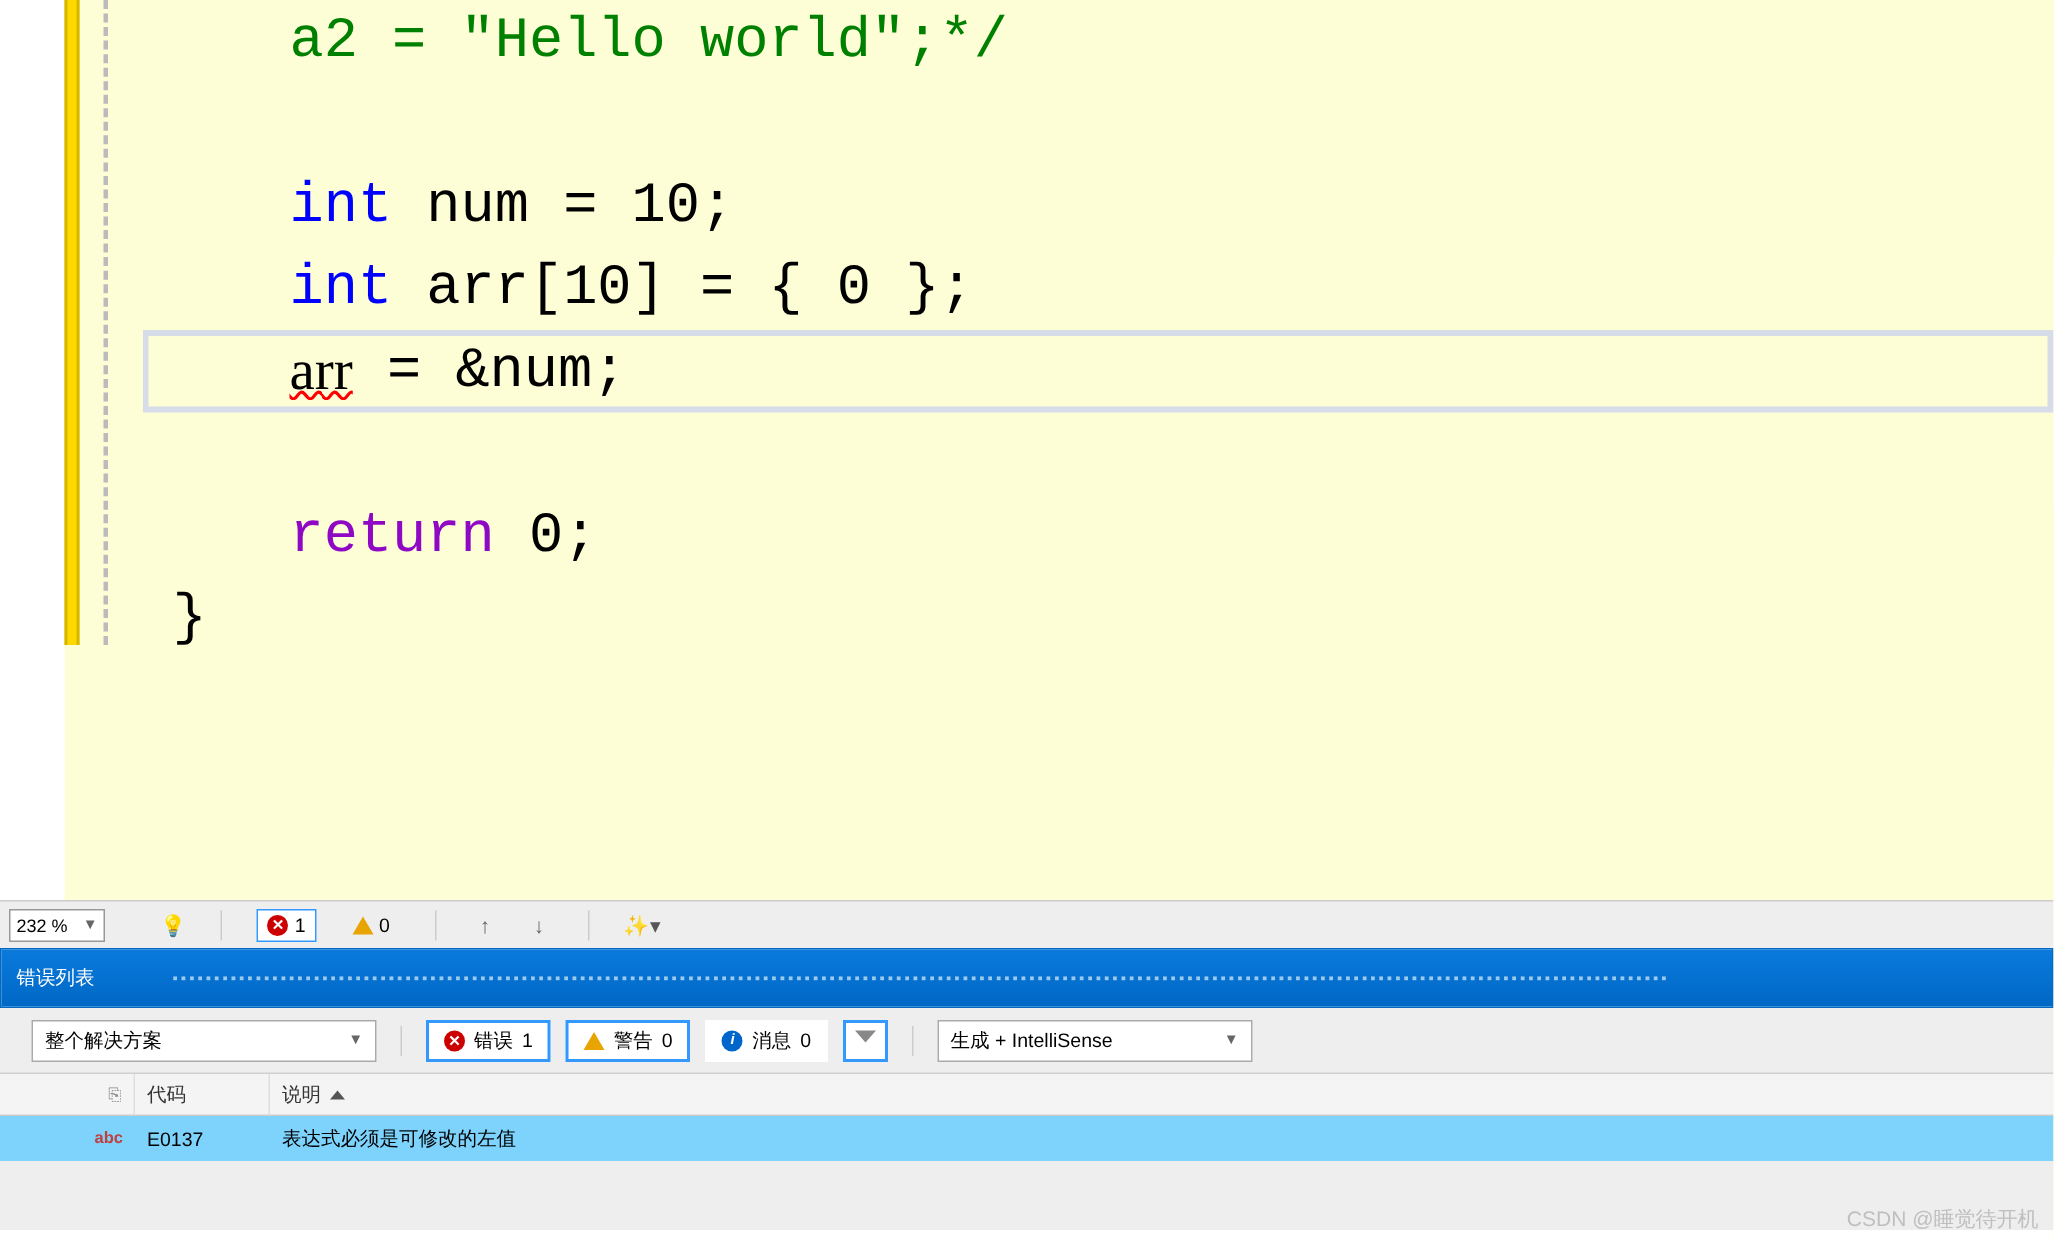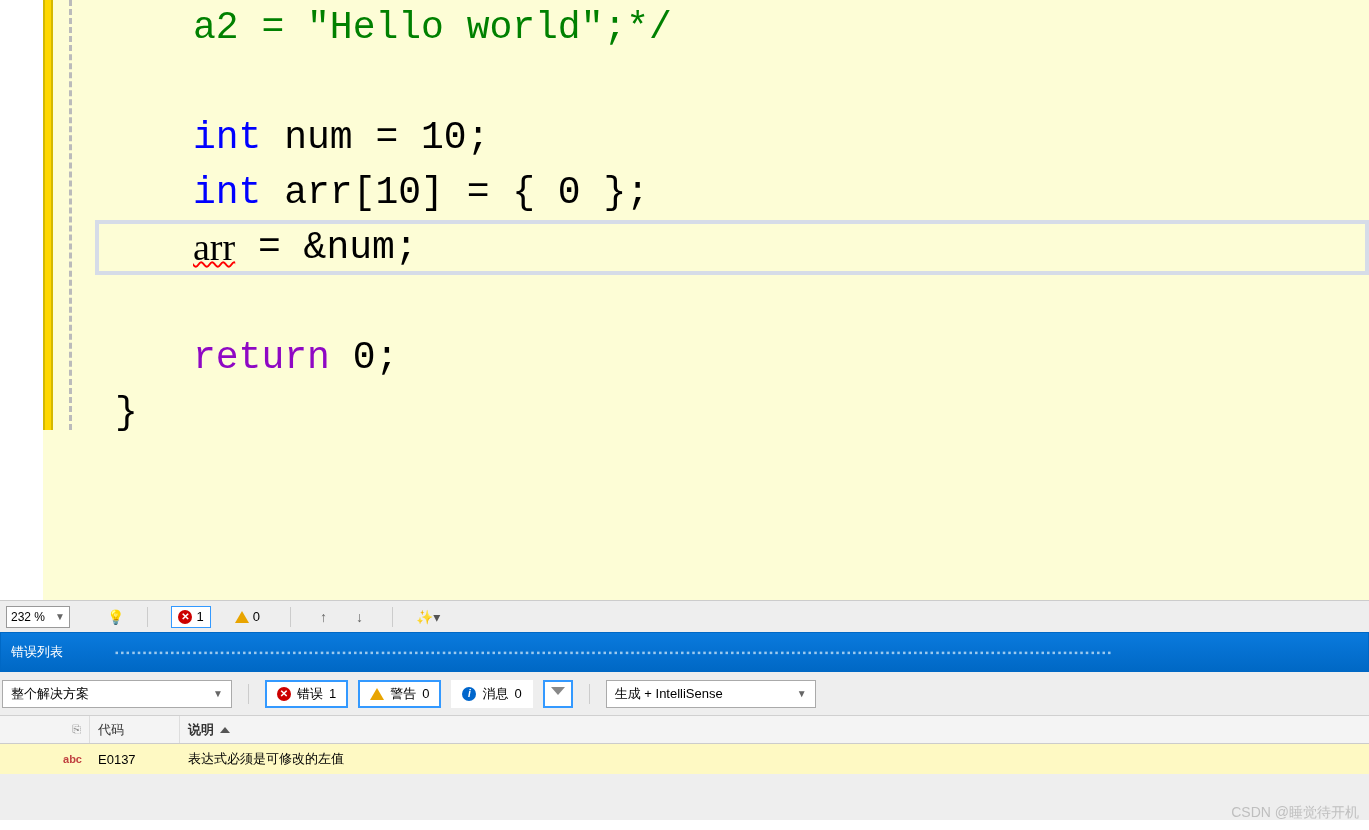--- a/index.html
+++ b/index.html
@@ -31,36 +31,36 @@
     .status-chip.boxed { border: 1px solid #3399ff; background: #fff; }
     .err-icon { width: 14px; height: 14px; border-radius: 50%; background: #c00; color: #fff; display: inline-flex; align-items: center; justify-content: center; font-size: 10px; font-weight: bold; }
     .warn-icon { width: 0; height: 0; border-left: 7px solid transparent; border-right: 7px solid transparent; border-bottom: 12px solid #e8a400; display: inline-block; }
     .arrow-btn { color: #666; font-size: 14px; padding: 0 6px; }
     .lb-icon { color: #888; font-size: 14px; margin-left: 20px; }
     .wand { font-size: 14px; color: #555; }
     
     .panel-header { height: 40px; background: linear-gradient(#0a7add, #0068c5); color: #fff; display: flex; align-items: center; padding: 0 10px; font-size: 13px; border: 1px solid #0068c5; gap: 44px; }
     .panel-header .dots { margin-left: 8px; letter-spacing: 2px; color: #9cc9ee; font-size: 10px; flex:1; overflow:hidden; }
     
-    .panel-toolbar { height: 44px; background: #eee; display: flex; align-items: center; padding: 6px 2px; gap: 10px; border-bottom: 1px solid #d0d0d0; }
+    .panel-toolbar { height: 44px; background: #eee; display: flex; align-items: center; padding: 6px 21px; gap: 10px; border-bottom: 1px solid #d0d0d0; }
     .combo { height: 28px; border: 1px solid #aaa; background: #fff; padding: 0 8px; display: flex; align-items: center; justify-content: space-between; min-width: 200px; font-size: 13px; }
     .combo .caret { color: #666; font-size: 10px; }
     .filter-btn { display: inline-flex; align-items: center; gap: 6px; height: 28px; border: 2px solid #3399ff; background: #fff; padding: 0 10px; font-size: 13px; }
     .filter-btn.nb { border: 1px solid transparent; }
     .info-icon { width: 14px; height: 14px; border-radius: 50%; background: #0066cc; color: #fff; display: inline-flex; align-items: center; justify-content: center; font-size: 10px; font-weight: bold; font-style: italic; }
     .filter-funnel { width: 14px; height: 14px; display: inline-block; position: relative; }
     .filter-funnel::before { content:""; position:absolute; top:0; left:0; width:0; height:0; border-left:7px solid transparent; border-right:7px solid transparent; border-top:8px solid #888; }
     
     .grid-header { height: 28px; background: #f4f4f4; border-bottom: 1px solid #ccc; display: flex; align-items: center; font-size: 13px; color: #333; }
     .col-icon-h { width: 90px; border-right: 1px solid #ddd; height: 100%; display:flex; align-items:center; justify-content:flex-end; padding-right:8px; color:#888; font-size:11px; }
     .col-code-h { width: 90px; padding-left: 8px; border-right: 1px solid #ddd; height: 100%; display:flex; align-items:center; }
-    .col-desc-h { flex: 1; padding-left: 8px; height: 100%; display:flex; align-items:center; gap:6px;font-weight:bold; }
+    .col-desc-h { flex: 1; padding-left: 8px; height: 100%; display:flex; align-items:center; gap:6px; }
     .sort-tri { width:0; height:0; border-left:5px solid transparent; border-right:5px solid transparent; border-bottom:6px solid #555; }
     
-    .grid-row { height: 30px; background: #fef9c3; display: flex; align-items: center; font-size: 13px; }
+    .grid-row { height: 30px; background: #7dd3fc; display: flex; align-items: center; font-size: 13px; }
     .col-icon { width: 90px; display:flex; align-items:center; justify-content:flex-end; padding-right:8px; color:#c04040; font-size:11px; font-weight:bold; }
     .col-code { width: 90px; padding-left: 8px; }
     .col-desc { flex: 1; padding-left: 8px; }
     
     .grid-rest { height: 46px; background: #eee; }
     .watermark { position: absolute; right: 10px; bottom: 8px; color: #bfbfbf; font-size: 14px; font-family: "Microsoft YaHei", sans-serif; margin-top: 40px; }
   </style>
 </head>
 <body>
 

